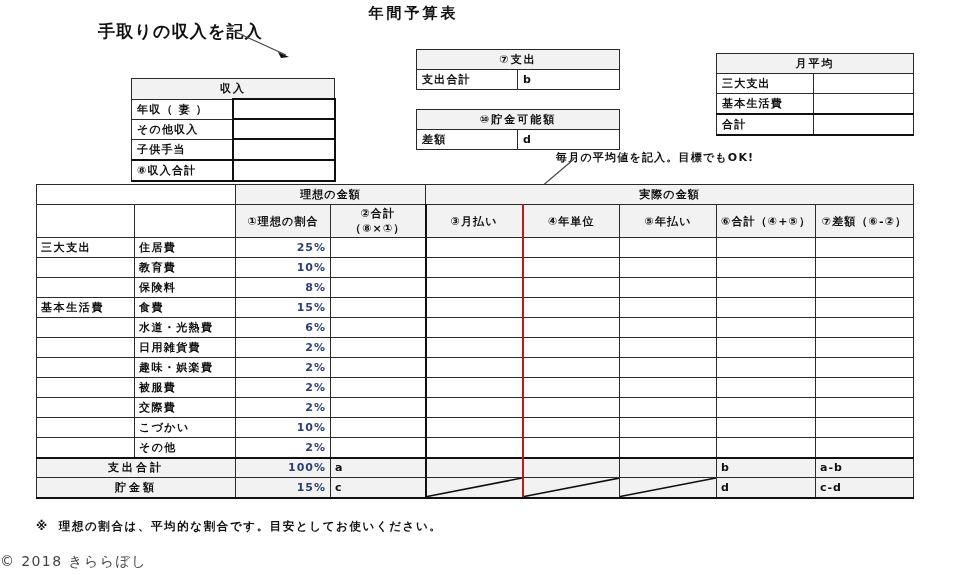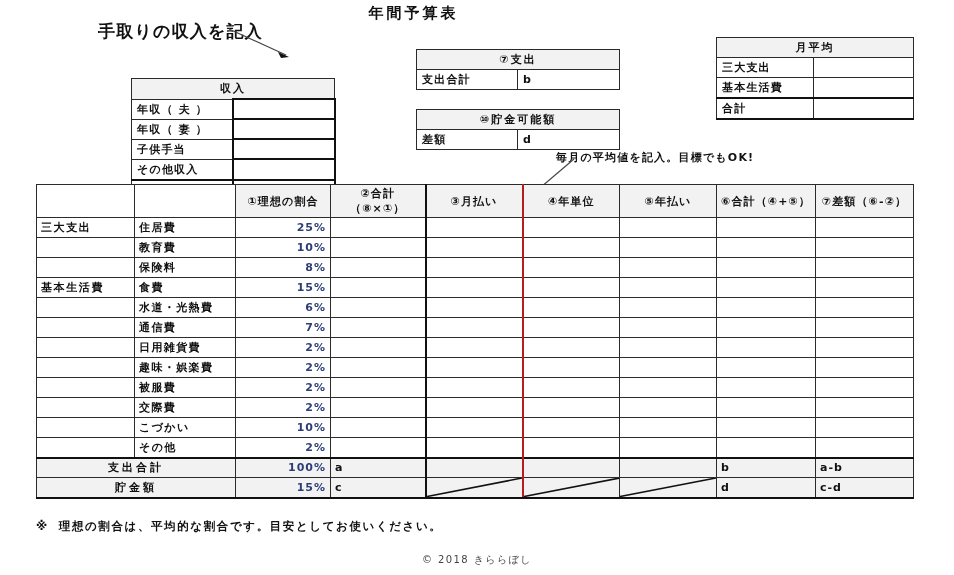--- a/index.html
+++ b/index.html
@@ -88,21 +88,21 @@
   #expense-table { left: 416px; top: 49px; width: 203px; }
   #expense-table col.lbl { width: 101px; }
   #expense-table col.v { width: 102px; }
 
   
   #savings-table { left: 416px; top: 109px; width: 203px; }
   #savings-table col.lbl { width: 101px; }
   #savings-table col.v { width: 102px; }
 
   
-  #monthly-table { left: 716px; top: 37px; width: 197px; }
+  #monthly-table { left: 716px; top: 53px; width: 197px; }
   #monthly-table col.lbl { width: 97px; }
   #monthly-table col.v { width: 100px; }
 
   
   #main-table {
     position: absolute;
     left: 36px; top: 184px;
     width: 877px;
     border-collapse: collapse;
     table-layout: fixed;
@@ -153,22 +153,21 @@
     font-size: 11.5px;
     letter-spacing: 1.6px;
     color: #111;
   }
   .footnote .mk { margin-right: 10px; }
 
   .copyright {
     position: absolute;
     left: 0; top: 553px;
     width: 954px;
-    text-align: center;
-    font-size: 10px;
+    font-size: 14px;
     letter-spacing: 1.4px;
     color: #444;
   }
 </style>
 </head>
 <body>
 
 <div class="page-title hand">年間予算表</div>
 
 <div class="note-income hand">手取りの収入を記入</div>
@@ -189,33 +188,29 @@
       <col class="lbl">
       <col class="v">
     </colgroup>
   <thead>
     <tr>
       <th class="cap hand" colspan="2">収入</th>
     </tr>
   </thead>
   <tbody>
     <tr>
-      <td class="hand">年収（ 夫 ）</td>
-      <td class="val heavy"></td>
-    </tr>
-    <tr>
       <td class="hand">年収（ 妻 ）</td>
       <td class="val heavy"></td>
     </tr>
     <tr>
+      <td class="hand">その他収入</td>
+      <td class="val heavy"></td>
+    </tr>
+    <tr>
       <td class="hand">子供手当</td>
-      <td class="val heavy"></td>
-    </tr>
-    <tr>
-      <td class="hand">その他収入</td>
       <td class="val heavy"></td>
     </tr>
     <tr class="total">
       <td class="hand">⑧収入合計</td>
       <td class="val heavy"></td>
     </tr>
   </tbody>
 </table>
 
 <table class="grid" id="expense-table">
@@ -286,20 +281,25 @@
       <col style="width:101px">
     <col style="width:95px">
       <col style="width:95px">
     <col style="width:97px">
       <col style="width:97px">
     <col style="width:97px">
       <col style="width:99px">
       <col style="width:98px">
   </colgroup>
   <thead>
+    <tr class="headtop">
+      <th class="blank" colspan="2"></th>
+      <th class="hand" colspan="2">理想の金額</th>
+      <th class="hand colmonthly-top" colspan="5">実際の金額</th>
+    </tr>
     <tr>
       <th class="blank"></th>
       <th class="blank"></th>
       <th class="hand">①理想の割合</th>
       <th class="hand">②合計（⑧×①）</th>
       <th class="hand colmonthly">③月払い</th>
       <th class="hand">④年単位</th>
       <th class="hand">⑤年払い</th>
       <th class="hand">⑥合計（④+⑤）</th>
       <th class="hand">⑦差額（⑥-②）</th>
@@ -347,31 +347,20 @@
       <td class="colmonthly"></td>
       <td></td>
       <td></td>
       <td></td>
       <td></td>
     </tr>
     <tr>
       <td class="cat hand"></td>
       <td class="item hand">水道・光熱費</td>
       <td class="pct">6%</td>
-      <td></td>
-      <td class="colmonthly"></td>
-      <td></td>
-      <td></td>
-      <td></td>
-      <td></td>
-    </tr>
-    <tr>
-      <td class="cat hand"></td>
-      <td class="item hand">通信費</td>
-      <td class="pct">7%</td>
       <td></td>
       <td class="colmonthly"></td>
       <td></td>
       <td></td>
       <td></td>
       <td></td>
     </tr>
     <tr>
       <td class="cat hand"></td>
       <td class="item hand">日用雑貨費</td>

